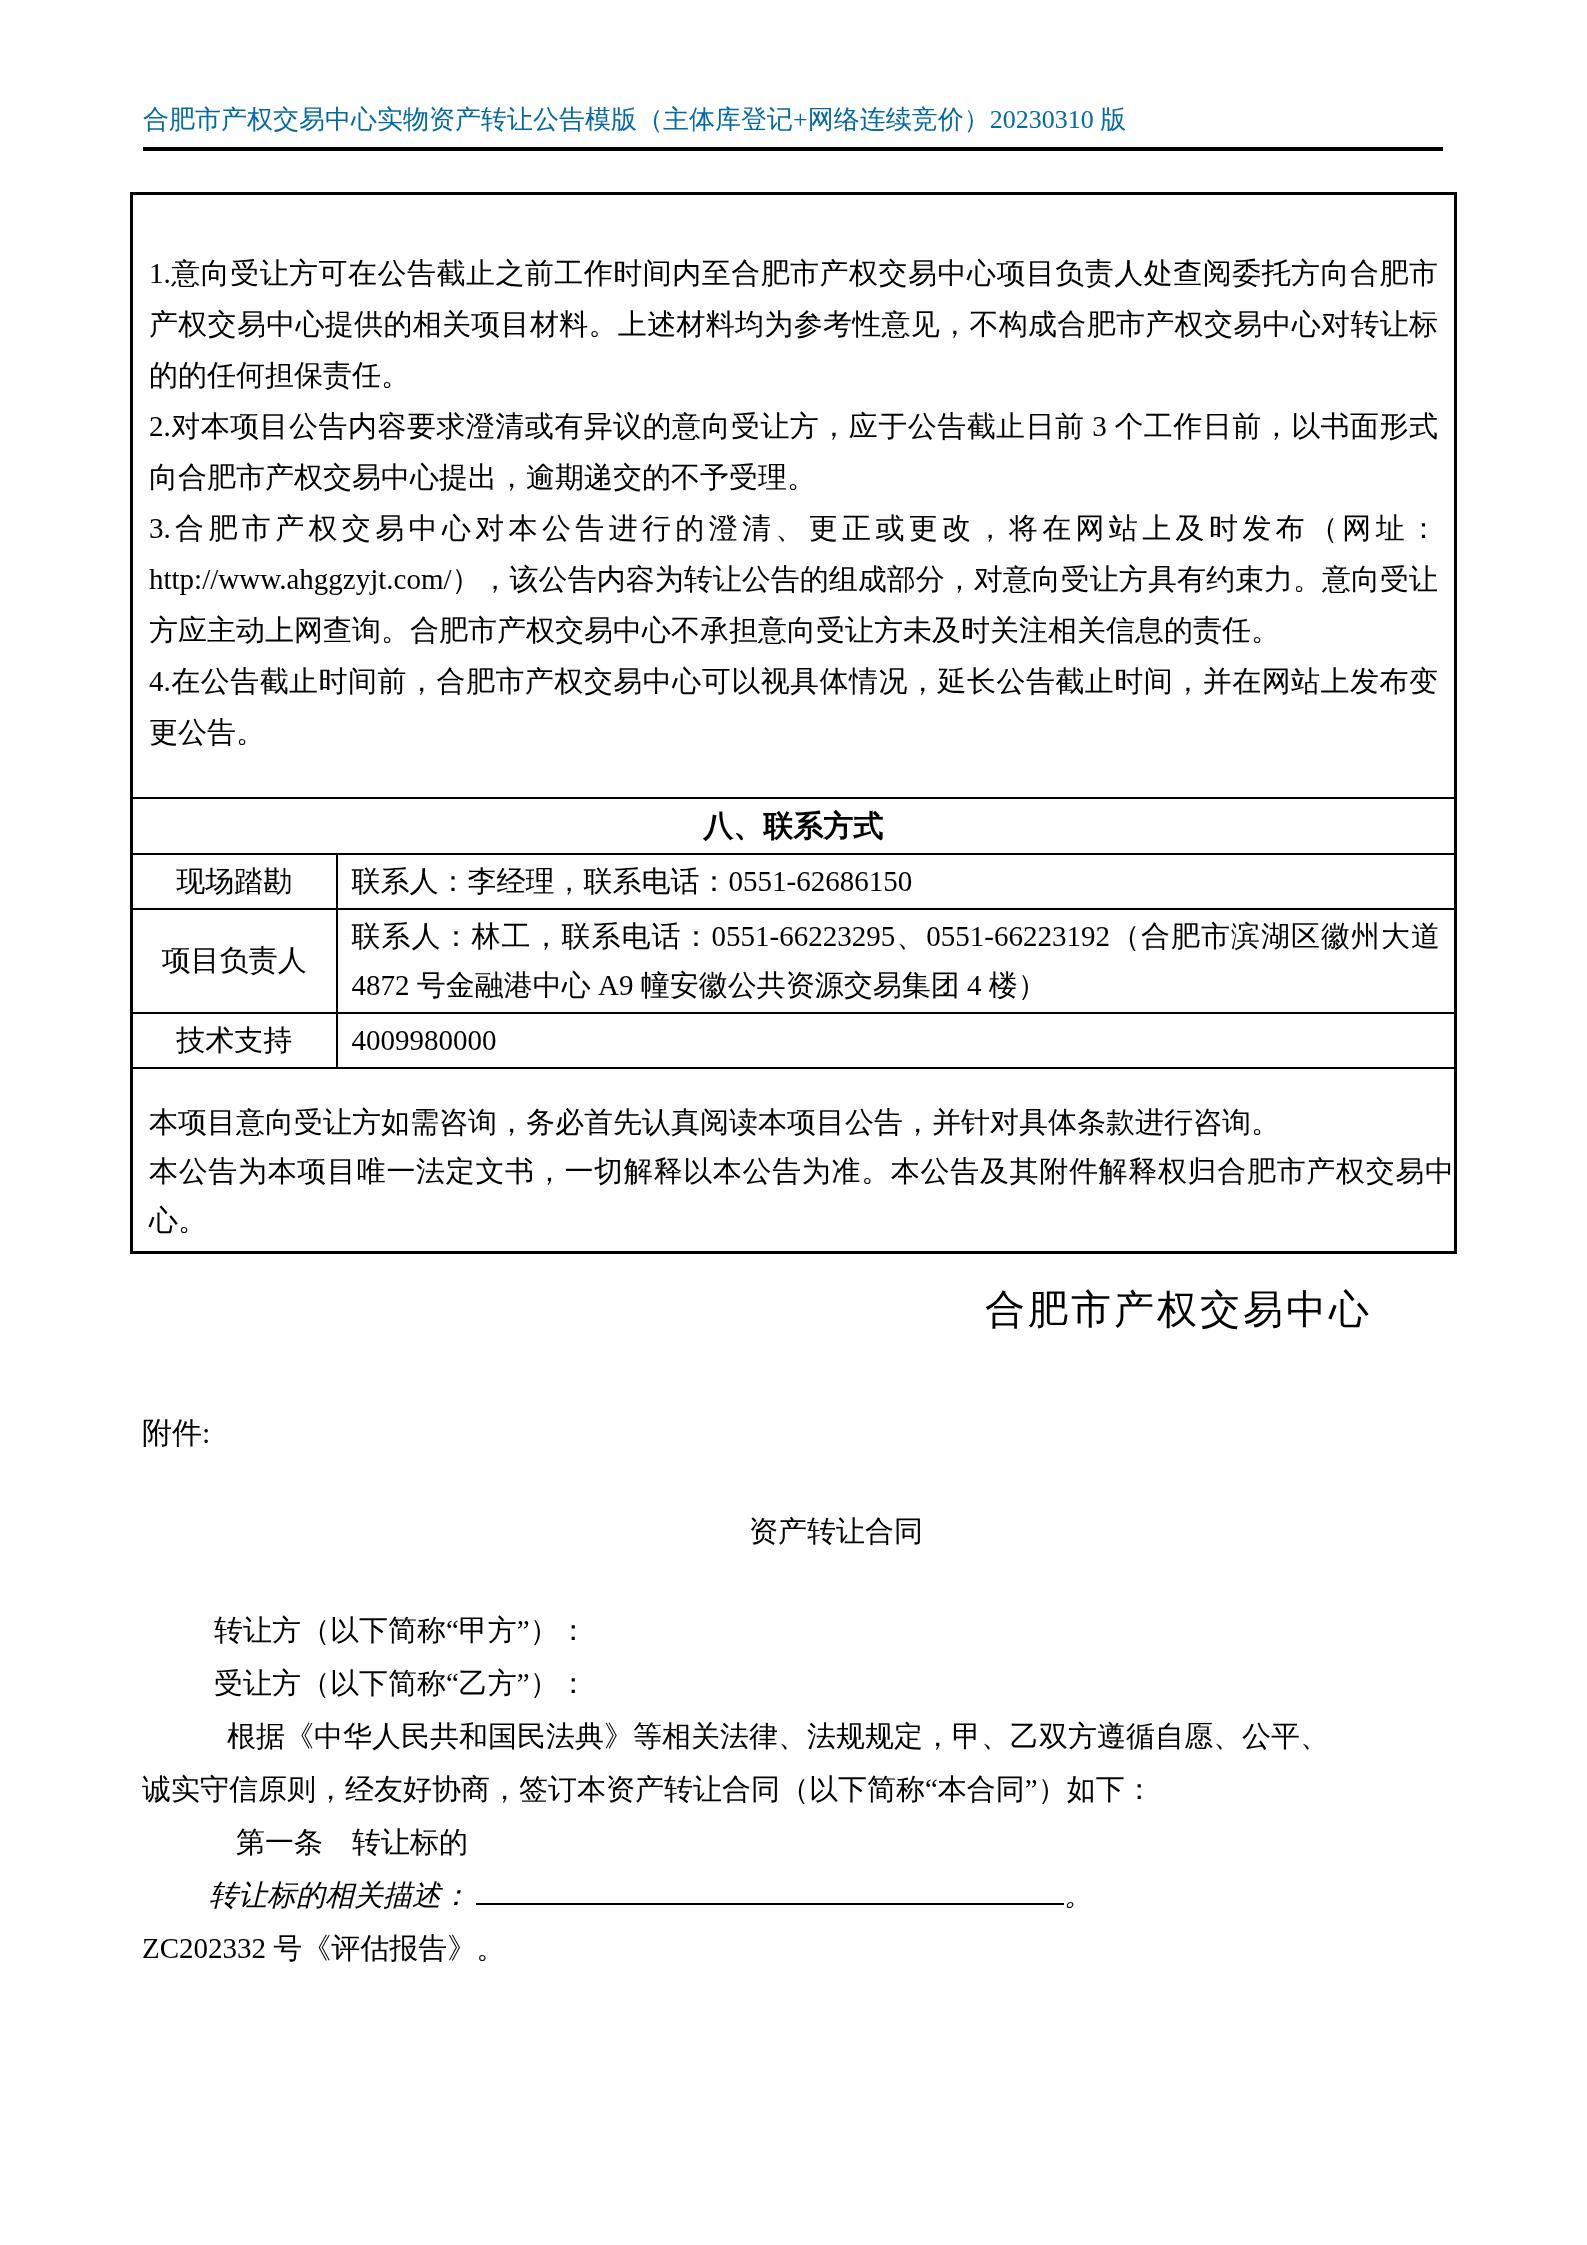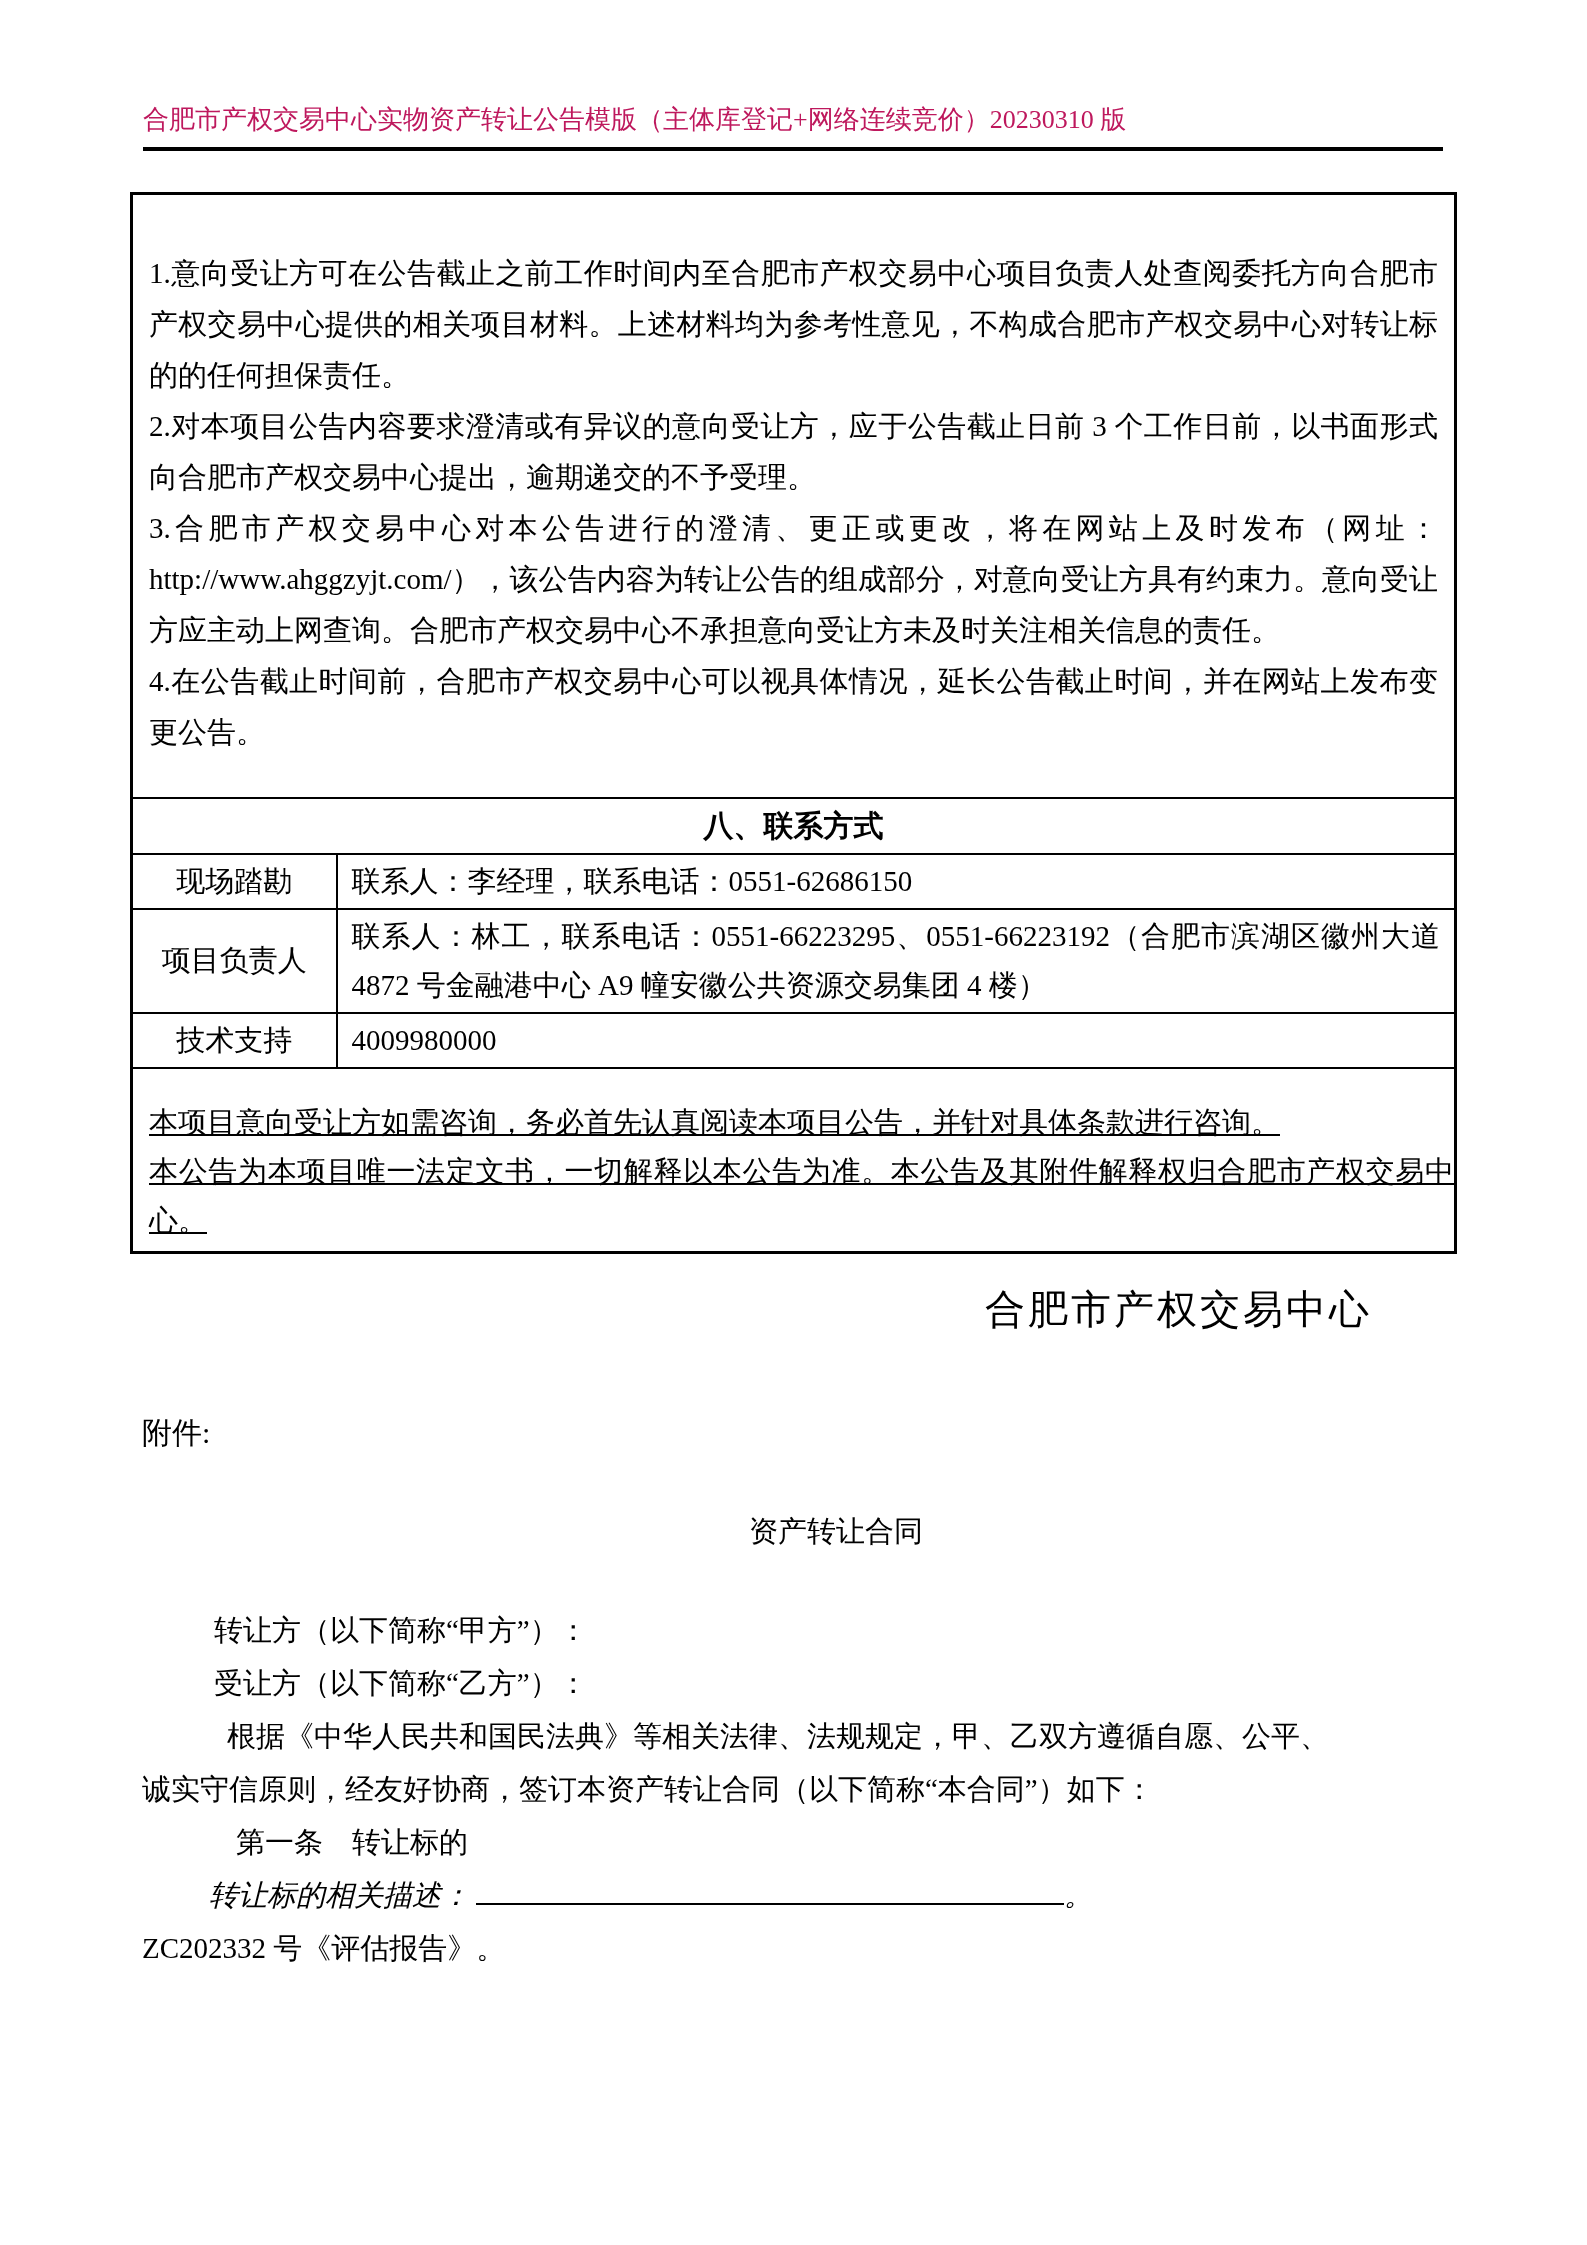--- a/index.html
+++ b/index.html
@@ -41,21 +41,21 @@
   td.contact-label{
     text-align:center;height:51px;
   }
   td.contact-value{
     padding:2px 14px;line-height:49px;text-align:justify;
   }
   tr.row-pm td{height:94px;}
   td.table-footer{
     height:160px;vertical-align:top;
     padding:22px 0 0 16px;
-    line-height:49px;text-align:justify;text-decoration:underline;
+    line-height:49px;text-align:justify;
   }
   .signature{
     position:absolute;left:985px;top:1282px;
     font-size:40px;letter-spacing:3px;white-space:nowrap;
   }
   .attachment-label{
     position:absolute;left:142px;top:1413px;
     font-size:30px;
   }
   .contract-title{
@@ -75,21 +75,21 @@
     display:inline-block;width:588px;height:1.05em;
     border-bottom:2px solid #000;
     vertical-align:baseline;margin-left:6px;
   }
 </style>
 </head>
 <body>
 
 <div class="page">
 
-  <div class="doc-header" style="color: #be185d;">合肥市产权交易中心实物资产转让公告模版（主体库登记+网络连续竞价）20230310 版</div>
+  <div class="doc-header" style="color: #0369a1;">合肥市产权交易中心实物资产转让公告模版（主体库登记+网络连续竞价）20230310 版</div>
 
   <div class="header-rule"></div>
 
   <table class="notice">
     <colgroup>
       <col style="width:205px">
       <col>
     </colgroup>
     <tbody>
         <tr>

